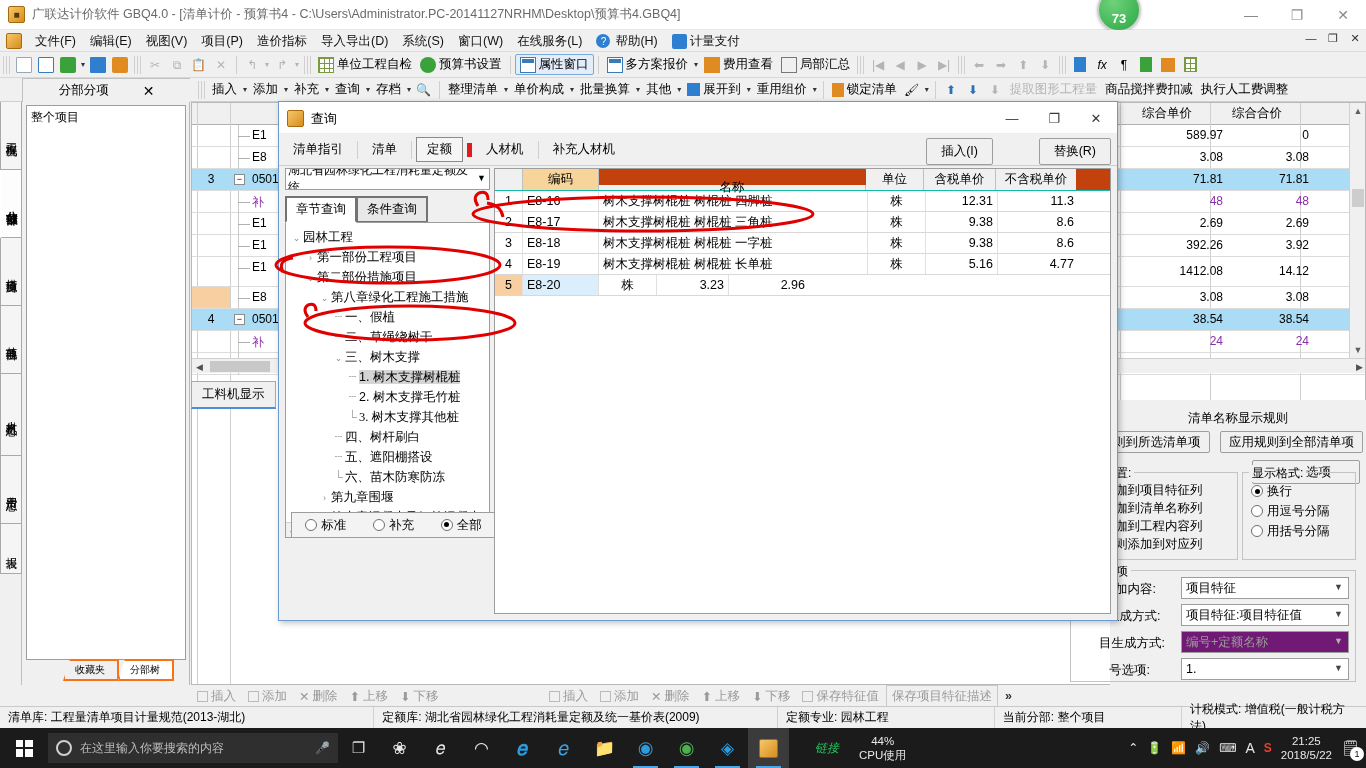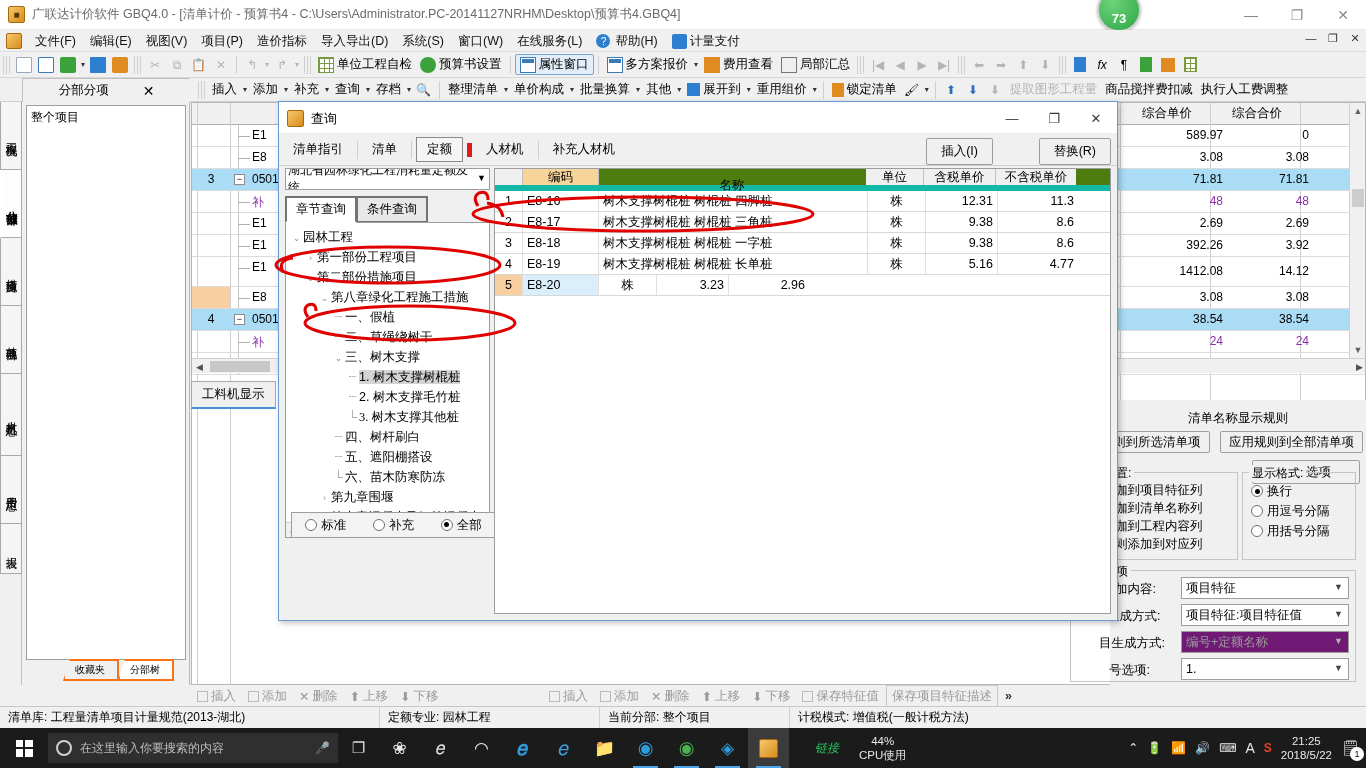--- a/index.html
+++ b/index.html
@@ -210,21 +210,21 @@
   .tnode { font-size:12.5px; height:20px; line-height:20px; white-space:nowrap; position:relative; }
   .tnode .chev { display:inline-block; width:13px; color:#8a8a8a; font-size:9px; text-align:center; }
   .tnode .dash { display:inline-block; width:13px; color:#aaa; text-align:center; }
   .tnode.sel > .lbl { background:#d4d4d4; }
   .dlg-radios { position:absolute; left:6px; bottom:6px; width:205px; height:26px;
     border:1px solid #9d9d9d; background:#f3f3f3; display:flex; align-items:center;
     justify-content:space-around; font-size:12.5px; }
 
   .dlg-grid { position:absolute; left:215px; top:66px; right:6px; bottom:6px;
     background:#fff; border:1px solid #9d9d9d; overflow:hidden; }
-  .dg-head { display:flex; height:22px; background:#4d7c0f; border-bottom:6px solid #14b8a6;text-align:center; }
+  .dg-head { display:flex; height:22px; background:#c2410c; border-bottom:1px solid #14b8a6;text-align:center; }
   .dg-th { border-right:1px solid #c0c0c0; display:flex; align-items:center; justify-content:center;
     font-size:12.5px; background:#f0f0f0; }
   .dg-th.hl { background:#f7d49a; }
   .dg-row { display:flex; height:21px; border-bottom:1px solid #d8d8d8; font-size:12.5px; }
   .dg-td { border-right:1px solid #e0e0e0; display:flex; align-items:center; padding:0 4px; }
   .dg-td.c { justify-content:center; }
   .dg-td.r { justify-content:flex-end; }
   .dg-row.sel .dg-td.idx { background:#f8cfa0; }
   .dg-row.sel .dg-td.code { background:#dbeefc; }
 
@@ -677,20 +677,21 @@
         <span>保存特征值</span>
       </div>
     <div class="lb-item" style="border:1px solid #c9c9c9;">
         <span>保存项目特征描述</span>
       </div>
     <div class="lb-item" style="color:#333;font-weight:bold;">»</div>
   </div>
 
   <div class="statusbar">
     <div class="sb-cell" style="width:380px;">清单库: 工程量清单项目计量规范(2013-湖北)</div>
+    <div class="sb-cell" style="width:410px;">定额库: 湖北省园林绿化工程消耗量定额及统一基价表(2009)</div>
     <div class="sb-cell" style="width:220px;">定额专业: 园林工程</div>
     <div class="sb-cell" style="width:190px;">当前分部: 整个项目</div>
     <div class="sb-cell" style="border-right:none;">计税模式: 增值税(一般计税方法)</div>
   </div>
 
   <div class="taskbar">
     <div class="tb-start">
       <div class="win-logo">
           <i></i>
           <i></i>

